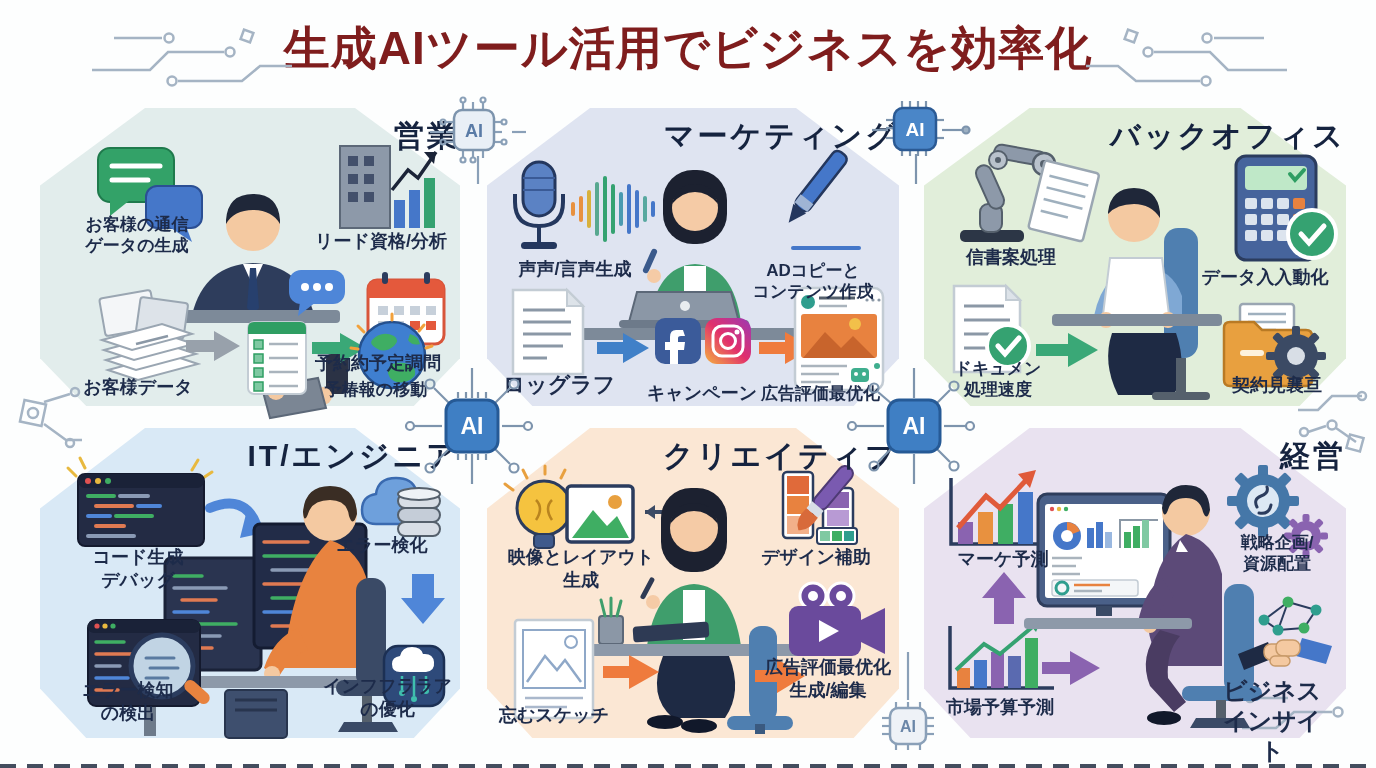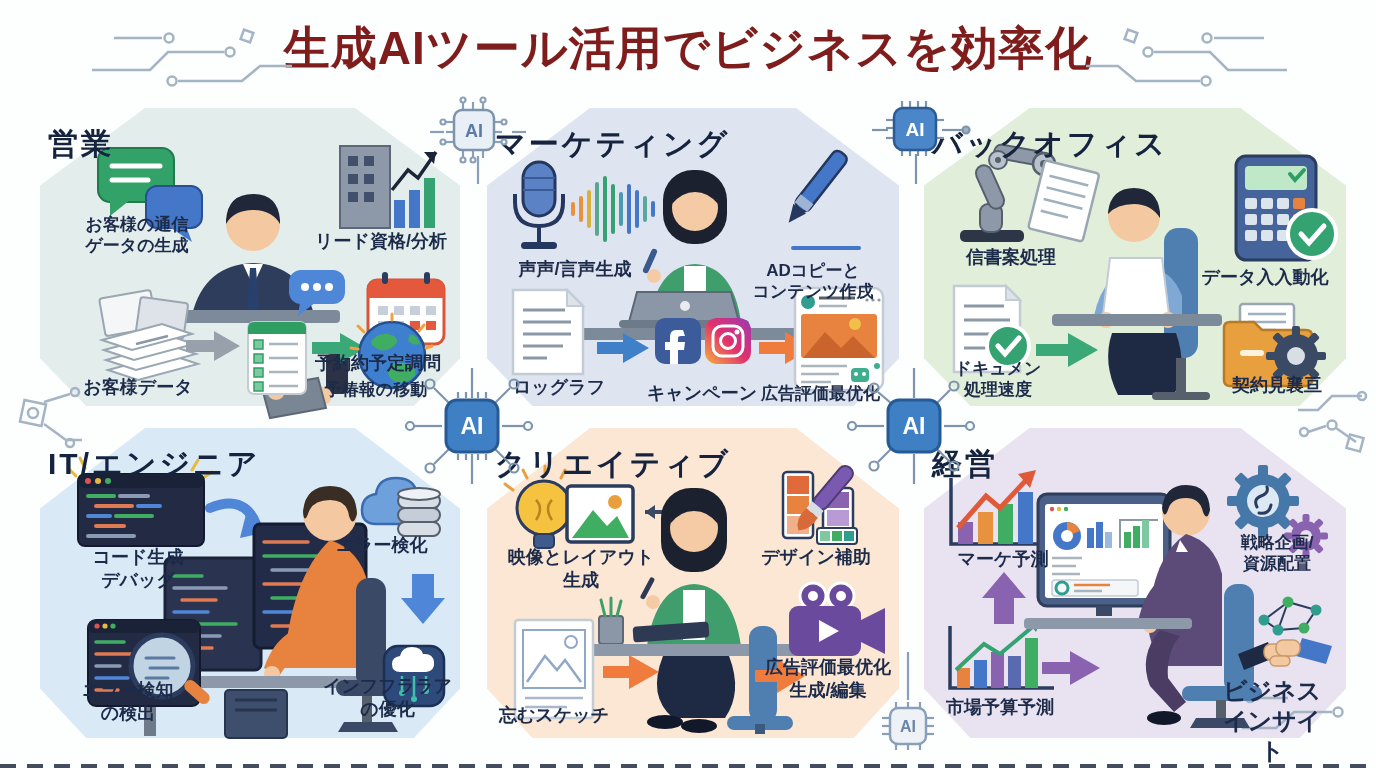--- a/index.html
+++ b/index.html
@@ -3,21 +3,21 @@
 <meta charset="utf-8">
 <style>
   html,body{margin:0;padding:0;background:#fdfdfd;}
   body{font-family:"Liberation Sans","DejaVu Sans",sans-serif;}
   .canvas{position:relative;width:1376px;height:768px;background:#fdfefe;overflow:hidden;}
   .main-title{position:absolute;top:18px;left:0;right:0;text-align:center;
     font-size:46px;font-weight:800;color:#7f1d1d;letter-spacing:1px;margin:0;}
   .panel{position:absolute;}
   .panel .shape{position:absolute;inset:0;
     clip-path:polygon(25% 0,75% 0,100% 26%,100% 84%,89% 100%,11% 100%,0 84%,0 26%);}
-  .ptitle{position:absolute;top:8px;left:0;right:0;text-align:left;margin:8px;
+  .ptitle{position:absolute;top:8px;left:0;right:0;text-align:right;margin:0;
     font-size:30px;font-weight:800;color:#15233f;letter-spacing:3px;z-index:3;}
   .lbl{position:absolute;font-weight:800;color:#1d2b4a;font-size:17px;line-height:1.25;
     white-space:pre-line;text-align:center;z-index:3;}
   .scene{position:absolute;inset:0;z-index:2;}
   .chip{position:absolute;z-index:4;}
   .deco{position:absolute;z-index:1;}
   .bottom-dashes{position:absolute;left:0;right:0;bottom:0;height:4px;z-index:5;
     background:repeating-linear-gradient(90deg,#232e42 0 16px,transparent 16px 27px);opacity:.85;}
   svg{display:block;overflow:visible;}
 </style>
@@ -457,21 +457,21 @@
         </g>
         <rect x="364" y="260" width="18" height="14" rx="4" fill="#3fae8e"></rect>
         <circle cx="369" cy="266" r="2" fill="#fff"></circle>
           <circle cx="377" cy="266" r="2" fill="#fff"></circle>
         <circle cx="390" cy="258" r="3" fill="#3fae8e"></circle>
       </g>
     </svg>
     <div class="lbl" style="left:8px;top:150px;width:160px;font-size:18px">声声/言声生成</div>
     <div class="lbl" style="right:6px;top:152px;width:160px">ADコピーと
 コンテンツ作戌</div>
-    <div class="lbl" style="left:12px;bottom:8px;width:120px;font-size:18px">ロッグラフ</div>
+    <div class="lbl" style="left:12px;bottom:8px;width:120px;font-size:22px">ロッグラフ</div>
     <div class="lbl" style="left:140px;bottom:2px;width:150px;font-size:18px">キャンペーン</div>
     <div class="lbl" style="right:6px;bottom:2px;width:145px">広告評価最优化</div>
   </section>
 
   <section class="panel" style="left:924px;top:108px;width:422px;height:298px">
     <div class="shape" style="background:#e1eeda"></div>
     <h2 class="ptitle">バックオフィス</h2>
     <svg class="scene" width="422" height="298" viewBox="0 0 422 298">
 
       <g>

